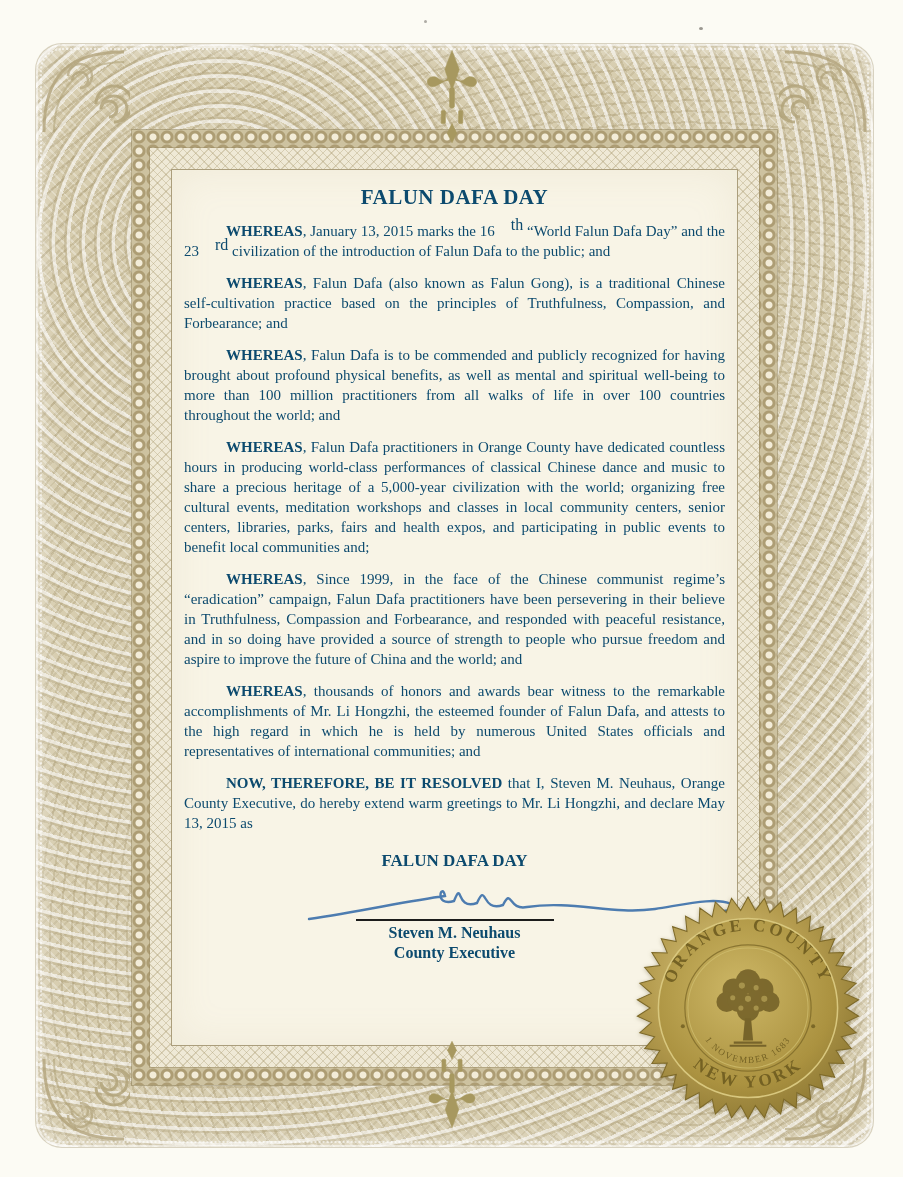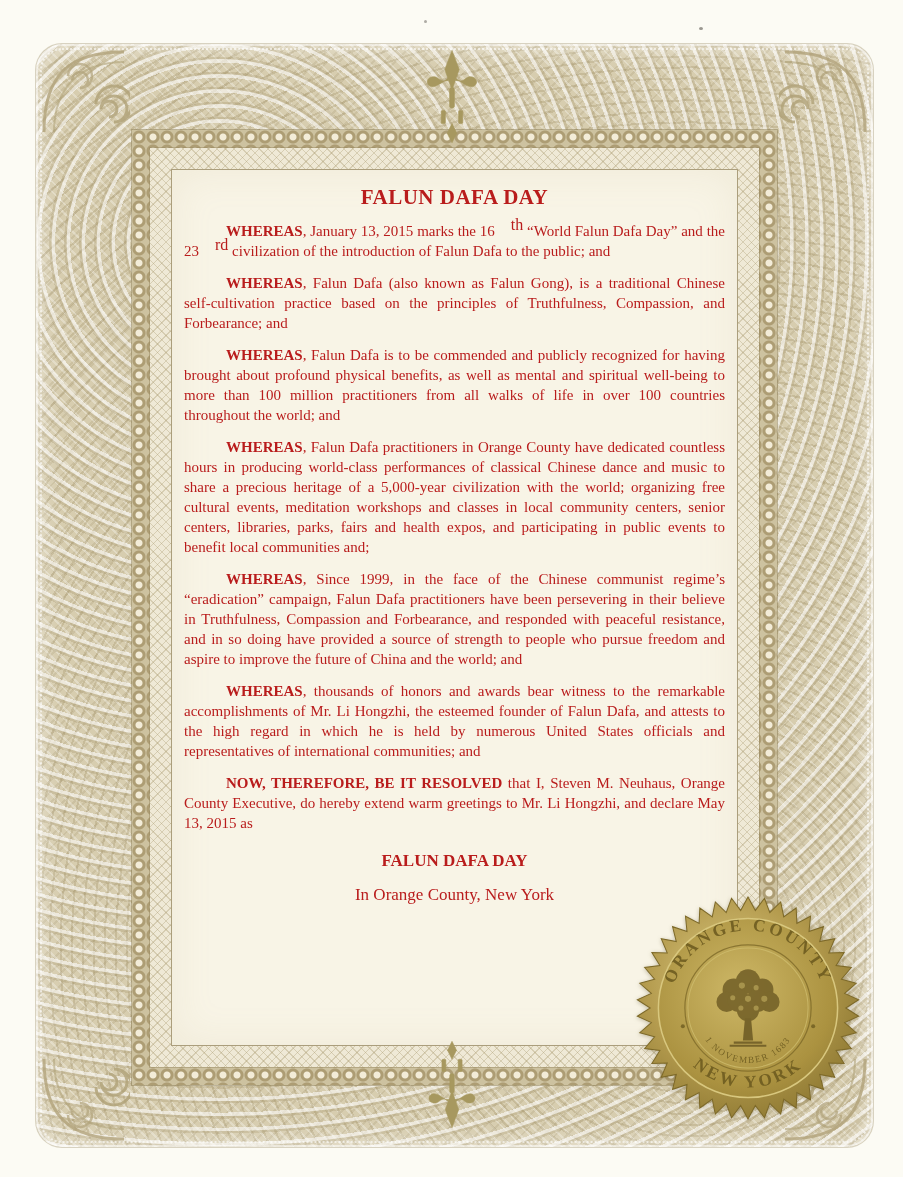--- a/index.html
+++ b/index.html
@@ -54,21 +54,21 @@
   
   .fleur{position:absolute;left:50%;transform:translateX(-50%);color:#a7985f;}
   .fleur.top{top:48px;}
   .fleur.bottom{top:1040px;transform:translateX(-50%) rotate(180deg);}
 
   .speck{position:absolute;background:#3a342c;border-radius:50%;}
 
   
   .content{
     position:absolute;inset:0;padding:15px 12px 10px;
-    font-size:15px;line-height:20px;color:#b91c1c;text-align:justify;
+    font-size:15px;line-height:20px;color:#0c4a6e;text-align:justify;
   }
   .doc-title{
     text-align:center;font-weight:bold;font-size:21px;letter-spacing:.5px;
     margin:2px 0 14px;
   }
   .para{margin:0 0 12px;text-indent:42px;}
   .para .b{font-weight:bold;margin-top:7px;}
   .para .sup{vertical-align:super;font-size:16px;line-height:0;margin-left:16px;}
   .closing{text-align:center;}
   .closing .day-title{font-weight:bold;font-size:17px;margin:18px 0 0;}
@@ -144,23 +144,39 @@
                 <p class="para"><span class="b">WHEREAS</span><span>, Falun Dafa (also known as Falun Gong), is a traditional Chinese self-cultivation practice based on the principles of Truthfulness, Compassion, and Forbearance; and</span></p>
                 <p class="para"><span class="b">WHEREAS</span><span>, Falun Dafa is to be commended and publicly recognized for having brought about profound physical benefits, as well as mental and spiritual well-being to more than 100 million practitioners from all walks of life in over 100 countries throughout the world; and</span></p>
                 <p class="para"><span class="b">WHEREAS</span><span>, Falun Dafa practitioners in Orange County have dedicated countless hours in producing world-class performances of classical Chinese dance and music to share a precious heritage of a 5,000-year civilization with the world; organizing free cultural events, meditation workshops and classes in local community centers, senior centers, libraries, parks, fairs and health expos, and participating in public events to benefit local communities and;</span></p>
                 <p class="para"><span class="b">WHEREAS</span><span>, Since 1999, in the face of the Chinese communist regime’s “eradication” campaign, Falun Dafa practitioners have been persevering in their believe in Truthfulness, Compassion and Forbearance, and responded with peaceful resistance, and in so doing have provided a source of strength to people who pursue freedom and aspire to improve the future of China and the world; and</span></p>
                 <p class="para"><span class="b">WHEREAS</span><span>, thousands of honors and awards bear witness to the remarkable accomplishments of Mr. Li Hongzhi, the esteemed founder of Falun Dafa, and attests to the high regard in which he is held by numerous United States officials and representatives of international communities; and</span></p>
                 <p class="para"><span class="b">NOW, THEREFORE, BE IT RESOLVED</span><span> that I, Steven M. Neuhaus, Orange County Executive, do hereby extend warm greetings to Mr. Li Hongzhi, and declare May 13, 2015 as</span></p>
               </div>
 
             <div class="closing">
               <div class="day-title">FALUN DAFA DAY</div>
-              <div class="location">In Orange County, New York</div>
             </div>
 
+            <div class="sig-area">
+              <svg class="autograph" width="470" height="64" viewBox="0 0 470 64">
+                <path d="M4,50 C58,42 102,32 140,27
+                         C137,12 128,38 149,32
+                         C158,10 150,42 172,34
+                         C182,12 176,44 198,36
+                         C207,18 203,42 222,38
+                         C268,31 306,46 350,40
+                         C382,35 410,28 426,35
+                         C440,41 426,54 414,48
+                         C408,44 420,38 440,44
+                         C452,47 460,50 466,54" fill="none" stroke="#4d7cb0" stroke-width="2.4" stroke-linecap="round"></path>
+              </svg>
+              <div class="sig-line"></div>
+              <div class="sig-name">Steven M. Neuhaus</div>
+              <div class="sig-title">County Executive</div>
+            </div>
 
           </div>
         </div>
       </div>
     </div>
   </div>
 
   <svg class="fleur top" width="60" height="96" viewBox="0 0 100 160">
     <g fill="currentColor" stroke="currentColor">
       <polygon points="50,4 62,36 50,70 38,36"></polygon>

